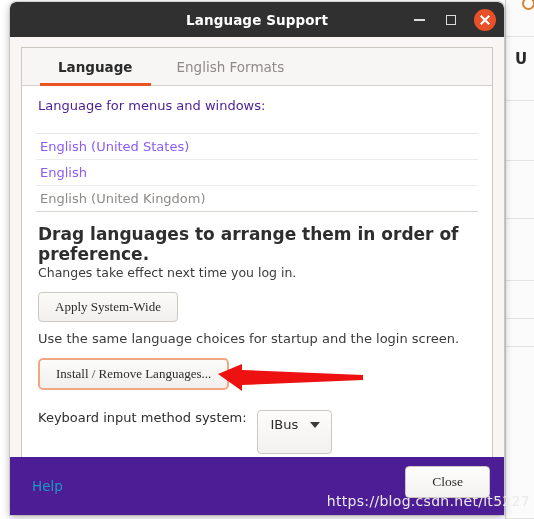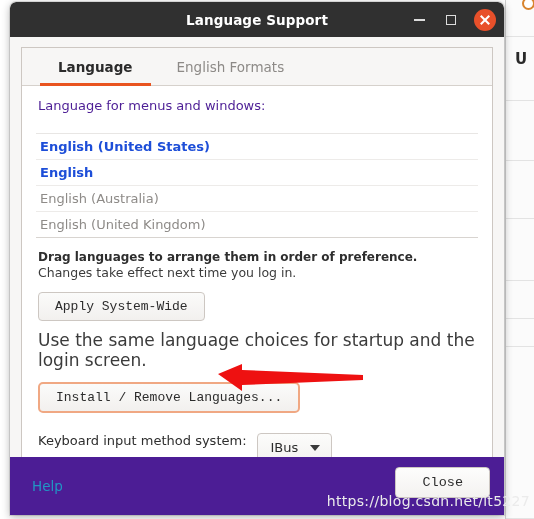--- a/index.html
+++ b/index.html
@@ -231,58 +231,58 @@
     font-size: 13px;
     padding-left: 4px;
     border-bottom: 1px solid #edebe9;
     color: #8e8b88;
     cursor: default;
     user-select: none;
     white-space: nowrap;
     overflow: hidden;
   }
   .lang-row.enabled {
-    color: #1d4ed8;
-    font-weight: bold;
+    color: #8b5cf6;
+    font-weight: normal;
   }
   .lang-list .lang-row:last-child {
     border-bottom: 1px solid #d8d4d0;
   }
 
   .hint-strong {
-    font-size: 12px;
+    font-size: 17px;
     font-weight: bold;
     color: #2e2e2e;
     margin: 2px 0 1px 2px;
   }
   .hint-normal {
     font-size: 12.5px;
     color: #3b3b3b;
     margin: 0 0 12px 2px;
   }
 
   .btn {
-    font-family: Liberation Mono, monospace;
+    font-family: Liberation Serif, serif;
     font-size: 13px;
     color: #2c2c2c;
     background: linear-gradient(to bottom, #fbfbfa, #f2f0ee);
     border: 1px solid #cdc7c2;
     border-radius: 4px;
     padding: 6px 14px;
     cursor: default;
     user-select: none;
     display: inline-block;
   }
   .btn-apply {
     margin: 0 0 0 2px;
     padding: 6px 16px;
   }
 
   .explain {
-    font-size: 17px;
+    font-size: 13px;
     color: #3b3b3b;
     margin: 9px 0 12px 2px;
   }
 
   .btn-install-wrap {
     position: relative;
     margin-left: 2px;
   }
   .btn-install {
     border: 2px solid #f0a883;
@@ -310,21 +310,21 @@
     font-size: 13px;
     color: #2e2e2e;
   }
   .combo {
     display: inline-flex;
     align-items: center;
     gap: 12px;
     border: 1px solid #cdc7c2;
     border-radius: 4px;
     background: linear-gradient(to bottom, #fcfcfb, #f3f1ef);
-    padding: 6px 11px 10px 13px;
+    padding: 6px 11px 21px 13px;
     cursor: default;
     user-select: none;
   }
   .combo-value {
     font-size: 13px;
     color: #2c2c2c;
   }
   .combo-arrow {
     width: 0;
     height: 0;
@@ -420,21 +420,20 @@
           </div>
         </div>
 
         <div class="tab-content">
 
           <div class="section-label">Language for menus and windows:</div>
 
           <div class="lang-list">
             <div class="lang-row enabled">English (United States)</div>
             <div class="lang-row enabled">English</div>
-            <div class="lang-row">English (Australia)</div>
             <div class="lang-row">English (United Kingdom)</div>
           </div>
 
           <div class="hint-strong">Drag languages to arrange them in order of preference.</div>
           <div class="hint-normal">Changes take effect next time you log in.</div>
 
           <div>
             <span class="btn btn-apply">Apply System-Wide</span>
           </div>
 

